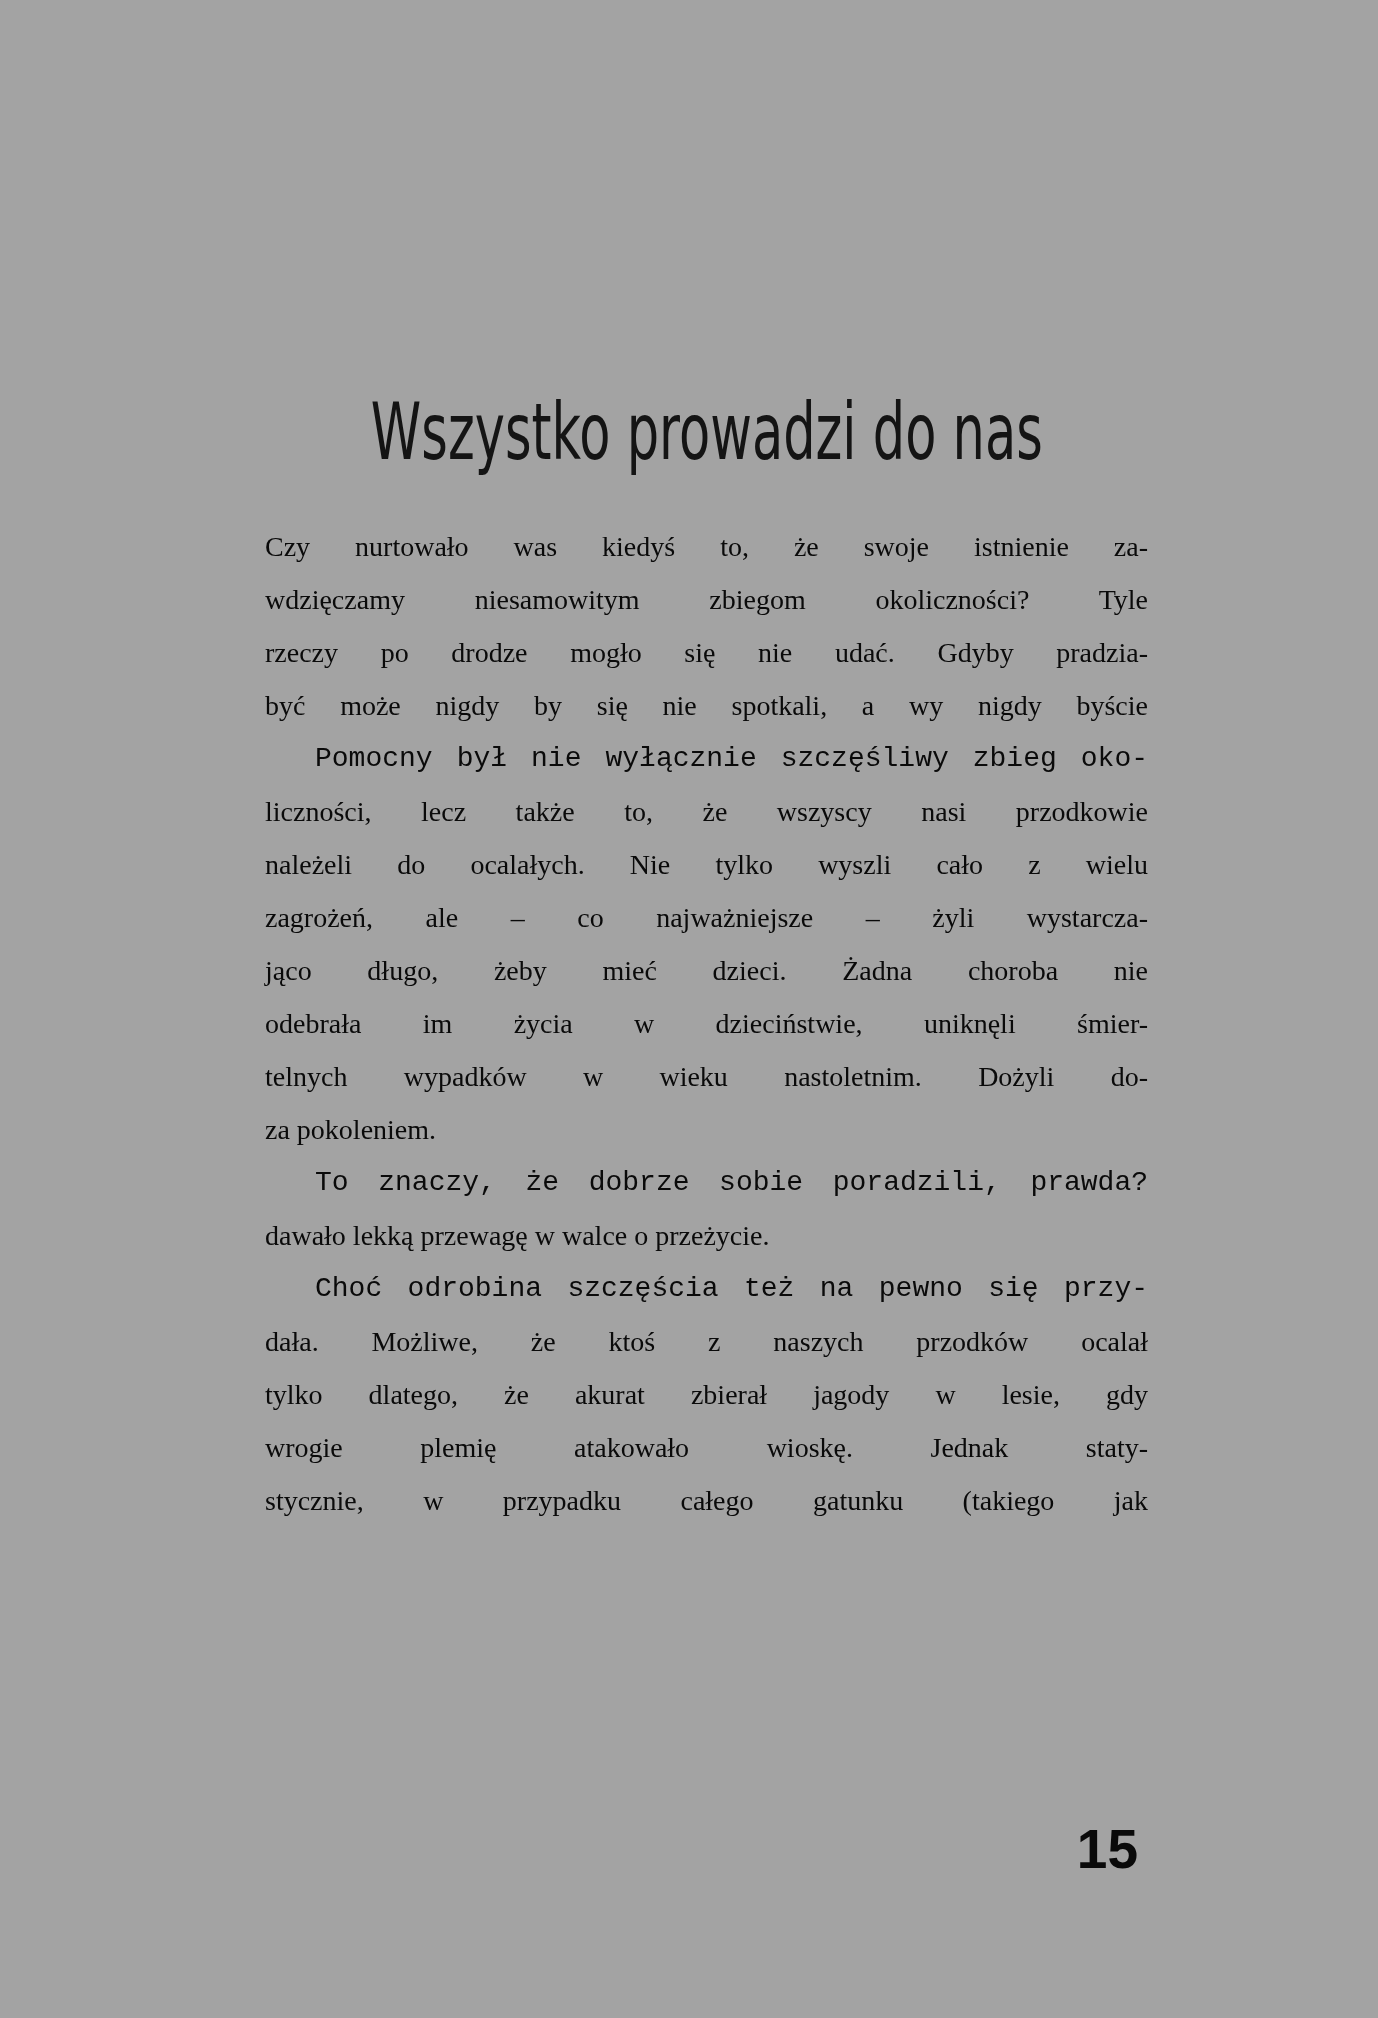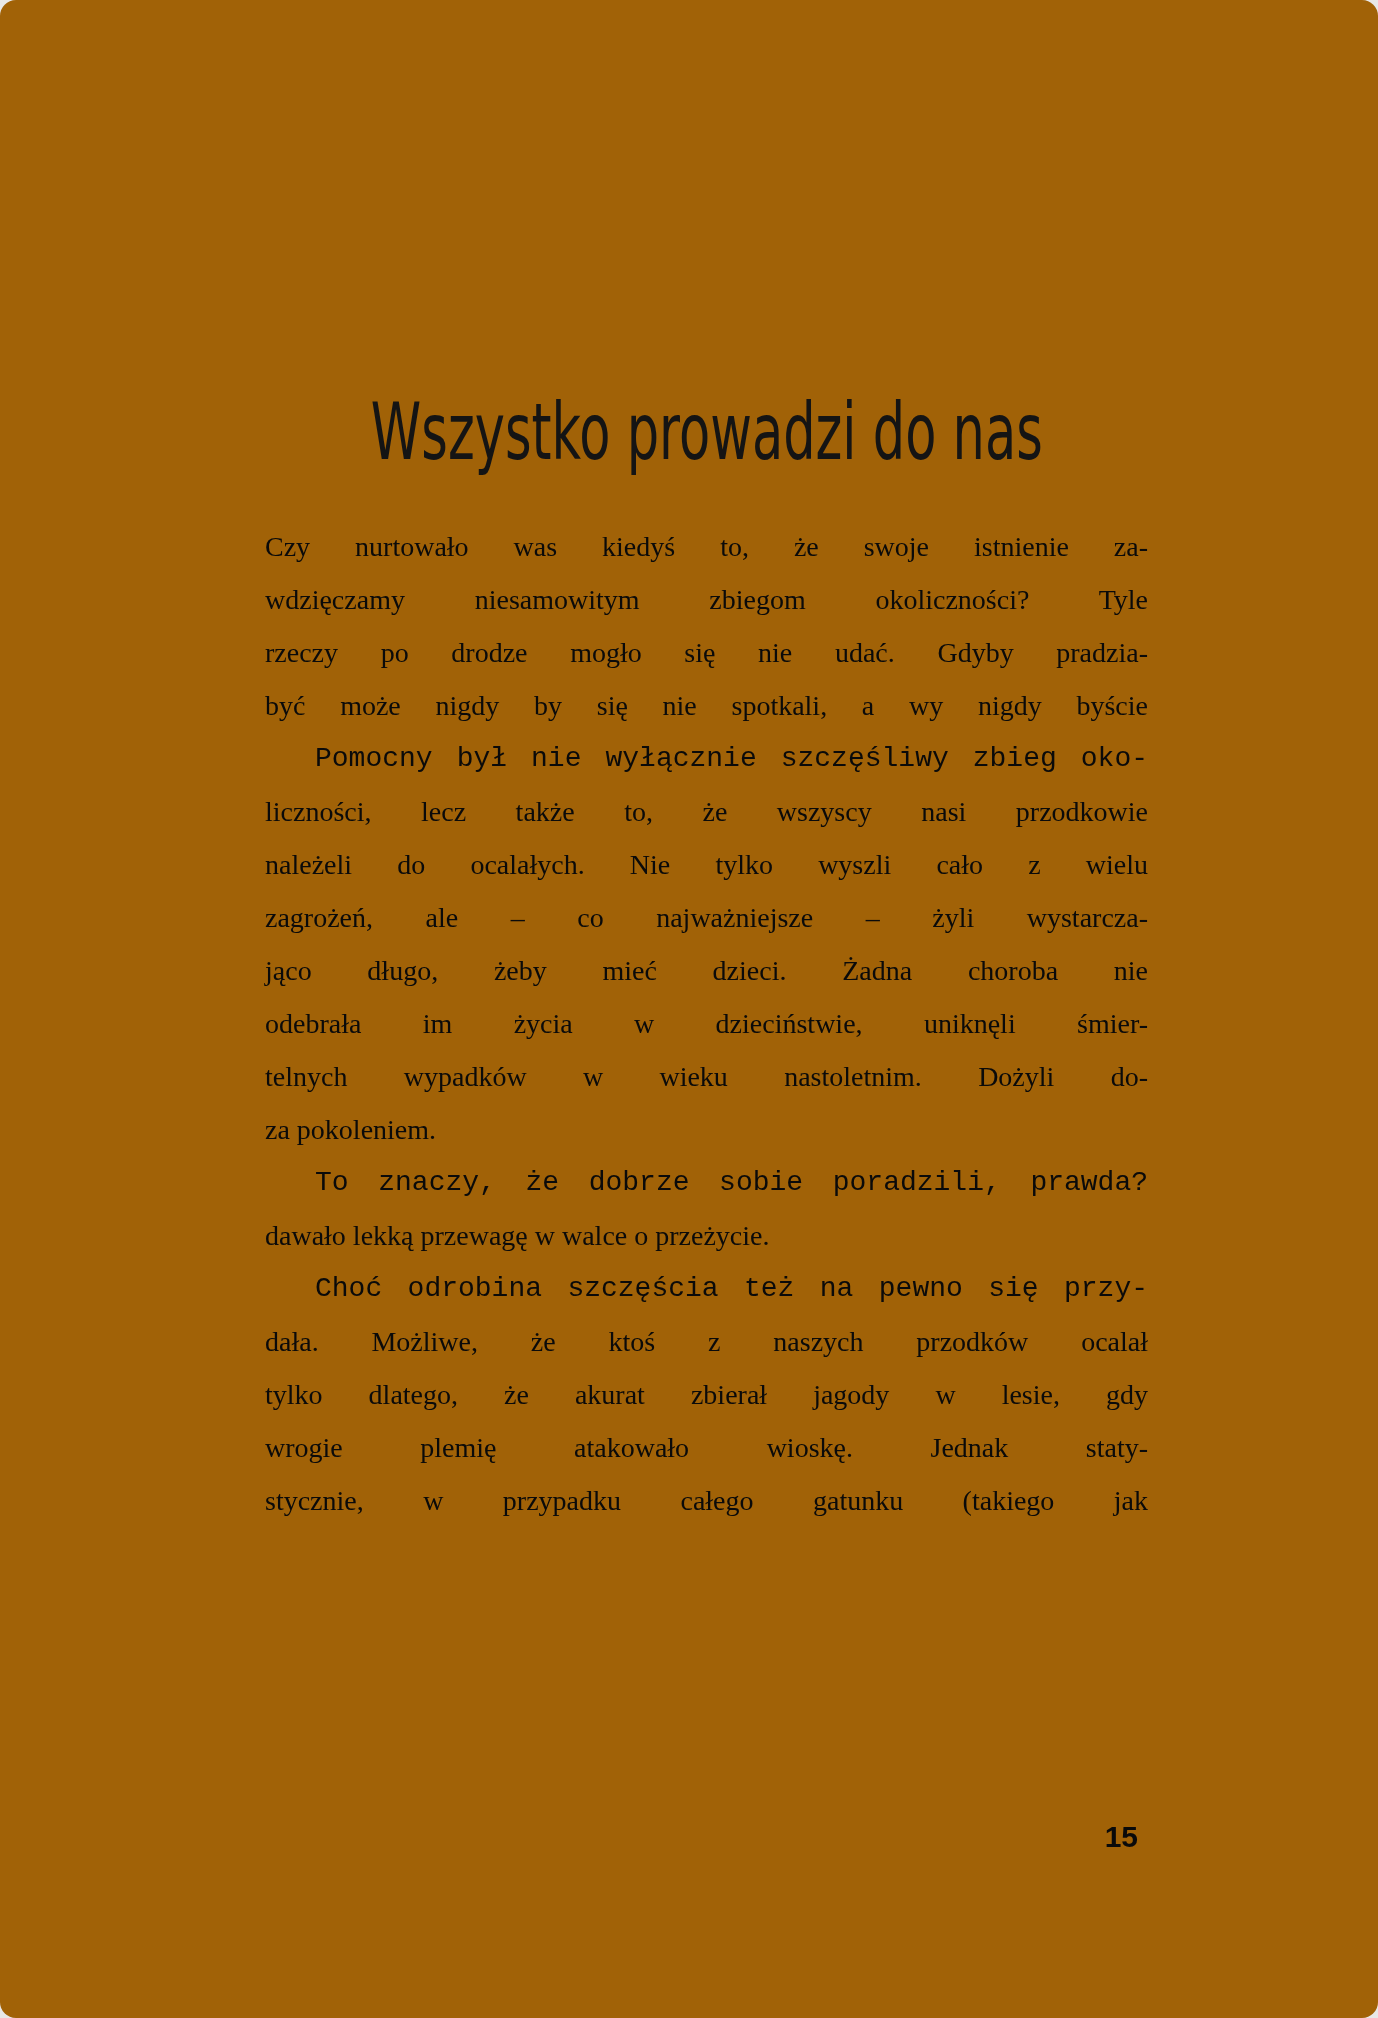--- a/index.html
+++ b/index.html
@@ -1,25 +1,24 @@
 <!DOCTYPE html>
 <html lang="pl"><head>
 <meta charset="utf-8">
 <style>
   html, body { margin: 0; padding: 0; background: #e8e8e8; }
   .page {
     position: relative;
     width: 1378px;
     height: 2018px;
     margin: 0 auto;
-    background: #a16207;
+    background: #a3a3a3;
     overflow: hidden;
     font-family: "Liberation Serif", "DejaVu Serif", serif;
     color: #0a0a0a;
-    border-radius: 16px;
   }
   .title {
     position: absolute;
     top: 393px;
     left: 265px;
     width: 883px;
     margin: 0;
     text-align: center;
     font-weight: 400;
     line-height: 1;
@@ -56,21 +55,21 @@
   }
   .line.indent {
     text-indent: 50px;
     font-family: Liberation Mono, monospace;
   }
   .page-number {
     position: absolute;
     top: 1822px;
     right: 240px;
     font-family: "Liberation Sans", "DejaVu Sans", sans-serif;
-    font-size: 30px;
+    font-size: 55px;
     font-weight: 700;
     line-height: 1;
     color: #0a0a0a;
   }
 </style>
 </head>
 <body>
 
 <div class="page">
   <h1 class="title"><span class="title-inner">Wszystko prowadzi do nas</span></h1>

